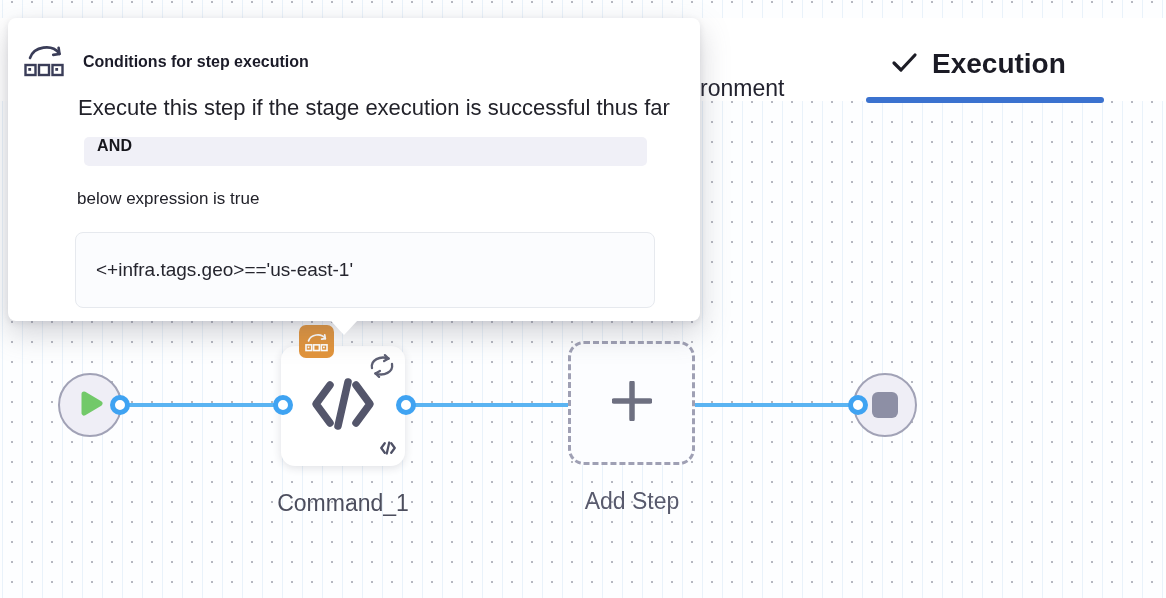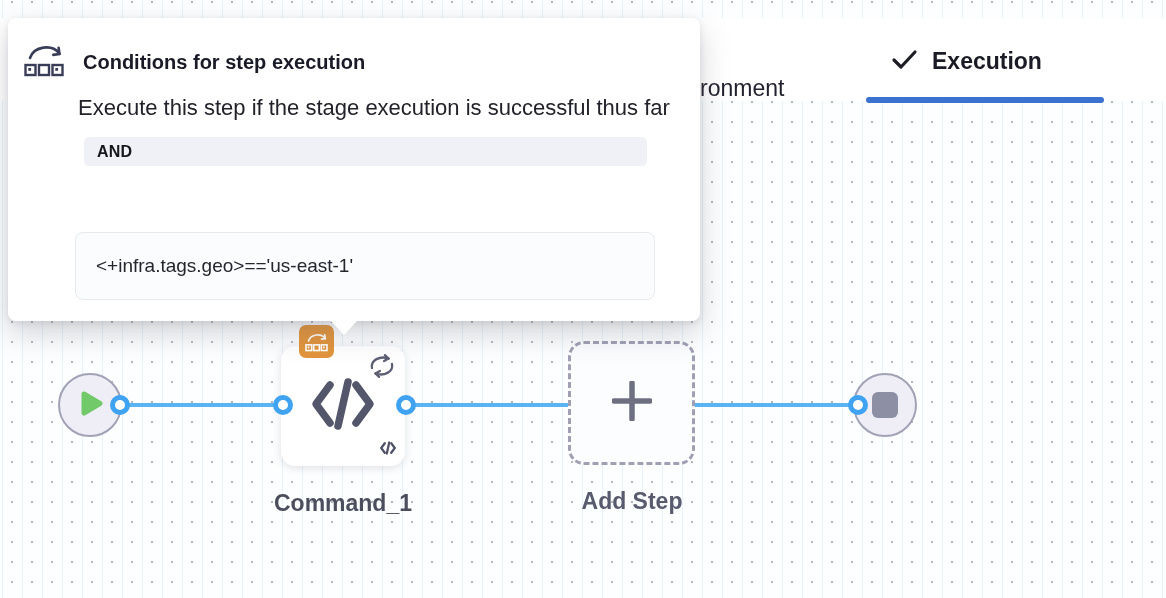--- a/index.html
+++ b/index.html
@@ -22,21 +22,21 @@
     background:#ffffff; z-index:10;
   }
   .tab-env {
     position:absolute; left:700px; top:33px;
     font-size:23px; font-weight:500; color:#22222e; white-space:nowrap;margin-top:24px;
   }
   .tab-exec {
     position:absolute; left:891px; top:30px;
     display:flex; align-items:center; gap:14px; cursor:pointer;
   }
-  .tab-exec .label { font-size:23px; font-weight:700; color:#1b1b25; }
+  .tab-exec .label { font-size:28px; font-weight:700; color:#1b1b25; }
   .tab-underline {
     position:absolute; left:866px; top:79px; width:238px; height:6px;
     border-radius:3.5px; background:#3B72CF;
   }
 
   
   .popover {
     position:absolute; left:8px; top:18px; width:692px; height:303px;
     background:#ffffff; border-radius:8px; z-index:50;
     box-shadow:0 12px 30px rgba(96,97,112,0.28), 0 2px 6px rgba(40,41,61,0.10);
@@ -45,37 +45,37 @@
     position:absolute; left:322px; bottom:-14px;
     width:0; height:0;
     border-left:14px solid transparent;
     border-right:14px solid transparent;
     border-top:15px solid #ffffff;
   }
   .pop-header {
     position:absolute; left:14px; top:22px;
     display:flex; align-items:center; gap:17px;
   }
-  .pop-title { font-size:20px; font-weight:700; color:#1b1b28; }
+  .pop-title { font-size:16px; font-weight:700; color:#1b1b28; }
   .pop-desc {
     position:absolute; left:70px; top:77px;
     font-size:22px; color:#22222a;
   }
   .and-pill {
     position:absolute; left:76px; top:119px; width:563px; height:29px;
     background:#F0F0F7; border-radius:5px;
-    display:flex; align-items:center; padding-left:13px;
+    display:flex; align-items:flex-start; padding-left:13px;
   }
   .and-pill .op { font-size:16px; font-weight:700; color:#16161c; letter-spacing:0.2px; }
   .expr-label {
     position:absolute; left:69px; top:171px;
     font-size:17px; color:#22222a;
   }
   .expr-box {
-    position:absolute; left:67px; top:214px; width:580px; height:68px;
+    position:absolute; left:67px; top:214px; width:580px; height:76px;
     background:#FBFCFE; border:1px solid #E6E9EE; border-radius:8px;
     display:flex; align-items:center; padding-left:20px;
   }
   .expr-box .expr { font-size:19px; color:#25252e; }
 
   
   .connector-line {
     position:absolute; left:120px; top:403px; width:738px; height:4px;
     background:#5AB4F2; border-radius:2px; z-index:1;
   }
@@ -111,21 +111,21 @@
 
   .add-step {
     position:absolute; left:568px; top:341px; width:127px; height:124px;
     background:#FCFDFF; border:3px dashed #9FA0B4; border-radius:16px;
     display:flex; align-items:center; justify-content:center;
     z-index:3; cursor:pointer;
   }
 
   .node-label {
     position:absolute; width:170px; text-align:center;
-    font-size:23px; z-index:2;font-weight:bold;
+    font-size:23px; z-index:2;
   }
   .label-command { left:258px; top:490px; color:#4C4E5E; }
   .label-addstep { left:547px; top:488px; color:#585A6D;text-align:center; }
 </style>
 </head>
 <body>
 
 <div class="tabbar">
   <span class="tab-env">ronment</span>
   <div class="tab-exec">
@@ -242,19 +242,20 @@
     </span>
     <span class="pop-title">Conditions for step execution</span>
   </div>
 
   <div class="pop-desc">Execute this step if the stage execution is successful thus far</div>
 
   <div class="and-pill">
     <span class="op">AND</span>
   </div>
 
+  <div class="expr-label">below expression is true</div>
 
   <div class="expr-box">
     <span class="expr">&lt;+infra.tags.geo&gt;=='us-east-1'</span>
   </div>
 
   <div class="caret"></div>
 </div>
 
 </body></html>

